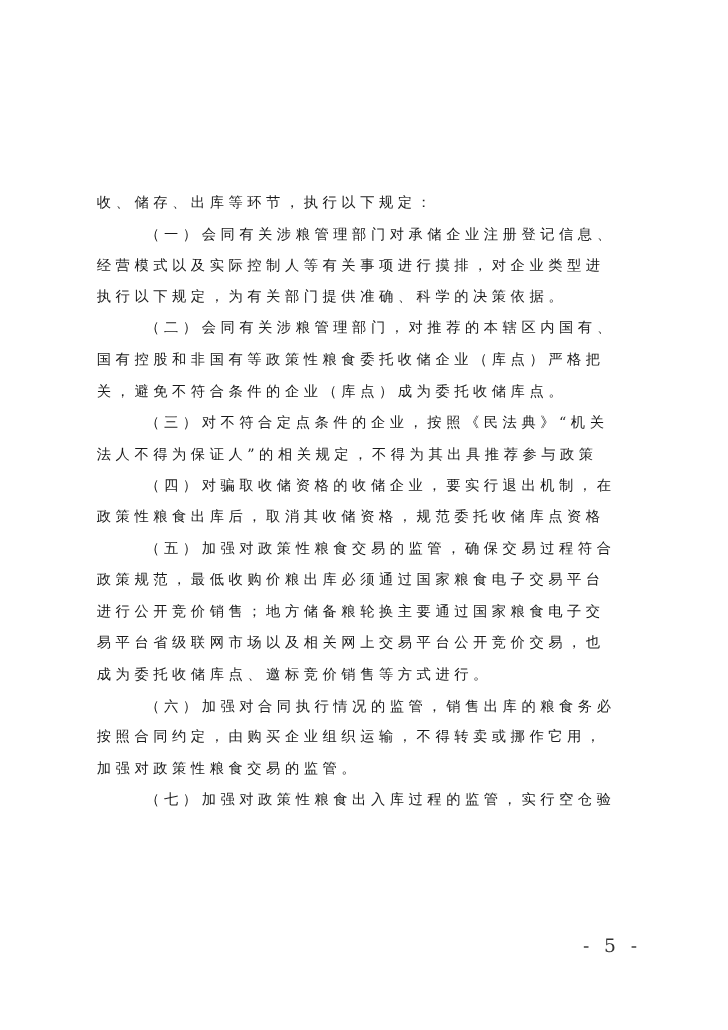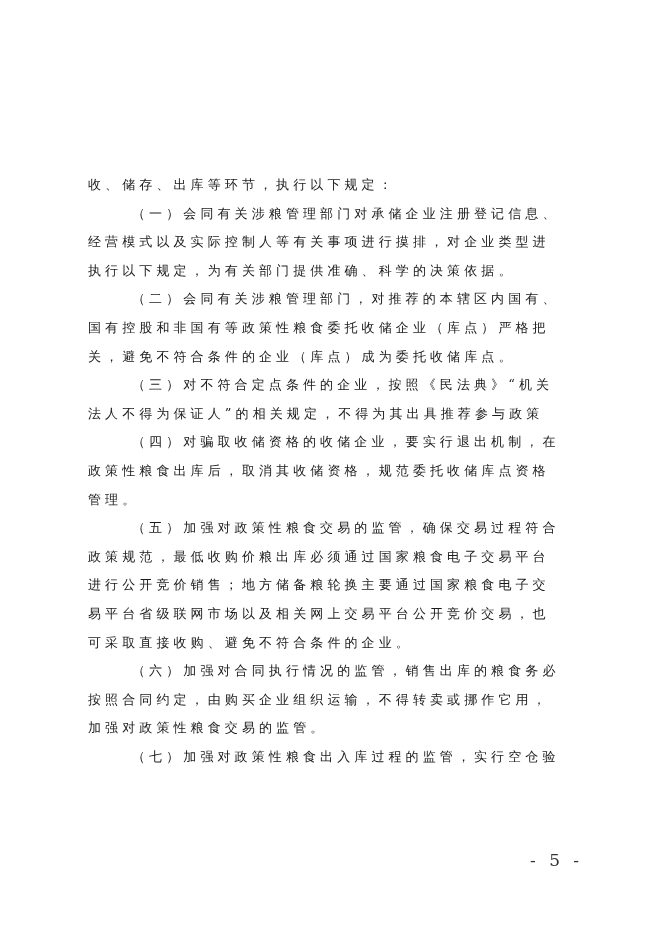--- a/index.html
+++ b/index.html
@@ -41,25 +41,24 @@
     <div class="line indent">（一）会同有关涉粮管理部门对承储企业注册登记信息、</div>
     <div class="line">经营模式以及实际控制人等有关事项进行摸排，对企业类型进</div>
     <div class="line">执行以下规定，为有关部门提供准确、科学的决策依据。</div>
     <div class="line indent">（二）会同有关涉粮管理部门，对推荐的本辖区内国有、</div>
     <div class="line">国有控股和非国有等政策性粮食委托收储企业（库点）严格把</div>
     <div class="line">关，避免不符合条件的企业（库点）成为委托收储库点。</div>
     <div class="line indent">（三）对不符合定点条件的企业，按照《民法典》“机关</div>
     <div class="line">法人不得为保证人”的相关规定，不得为其出具推荐参与政策</div>
     <div class="line indent">（四）对骗取收储资格的收储企业，要实行退出机制，在</div>
     <div class="line">政策性粮食出库后，取消其收储资格，规范委托收储库点资格</div>
-    <div class="line">管理。</div>
     <div class="line indent">（五）加强对政策性粮食交易的监管，确保交易过程符合</div>
     <div class="line">政策规范，最低收购价粮出库必须通过国家粮食电子交易平台</div>
     <div class="line">进行公开竞价销售；地方储备粮轮换主要通过国家粮食电子交</div>
     <div class="line">易平台省级联网市场以及相关网上交易平台公开竞价交易，也</div>
-    <div class="line">可采取直接收购、避免不符合条件的企业。</div>
+    <div class="line">成为委托收储库点、邀标竞价销售等方式进行。</div>
     <div class="line indent">（六）加强对合同执行情况的监管，销售出库的粮食务必</div>
     <div class="line">按照合同约定，由购买企业组织运输，不得转卖或挪作它用，</div>
     <div class="line">加强对政策性粮食交易的监管。</div>
     <div class="line indent">（七）加强对政策性粮食出入库过程的监管，实行空仓验</div>
   </div>
   <div class="page-number">- 5 -</div>
 </div>
 
 </body></html>

